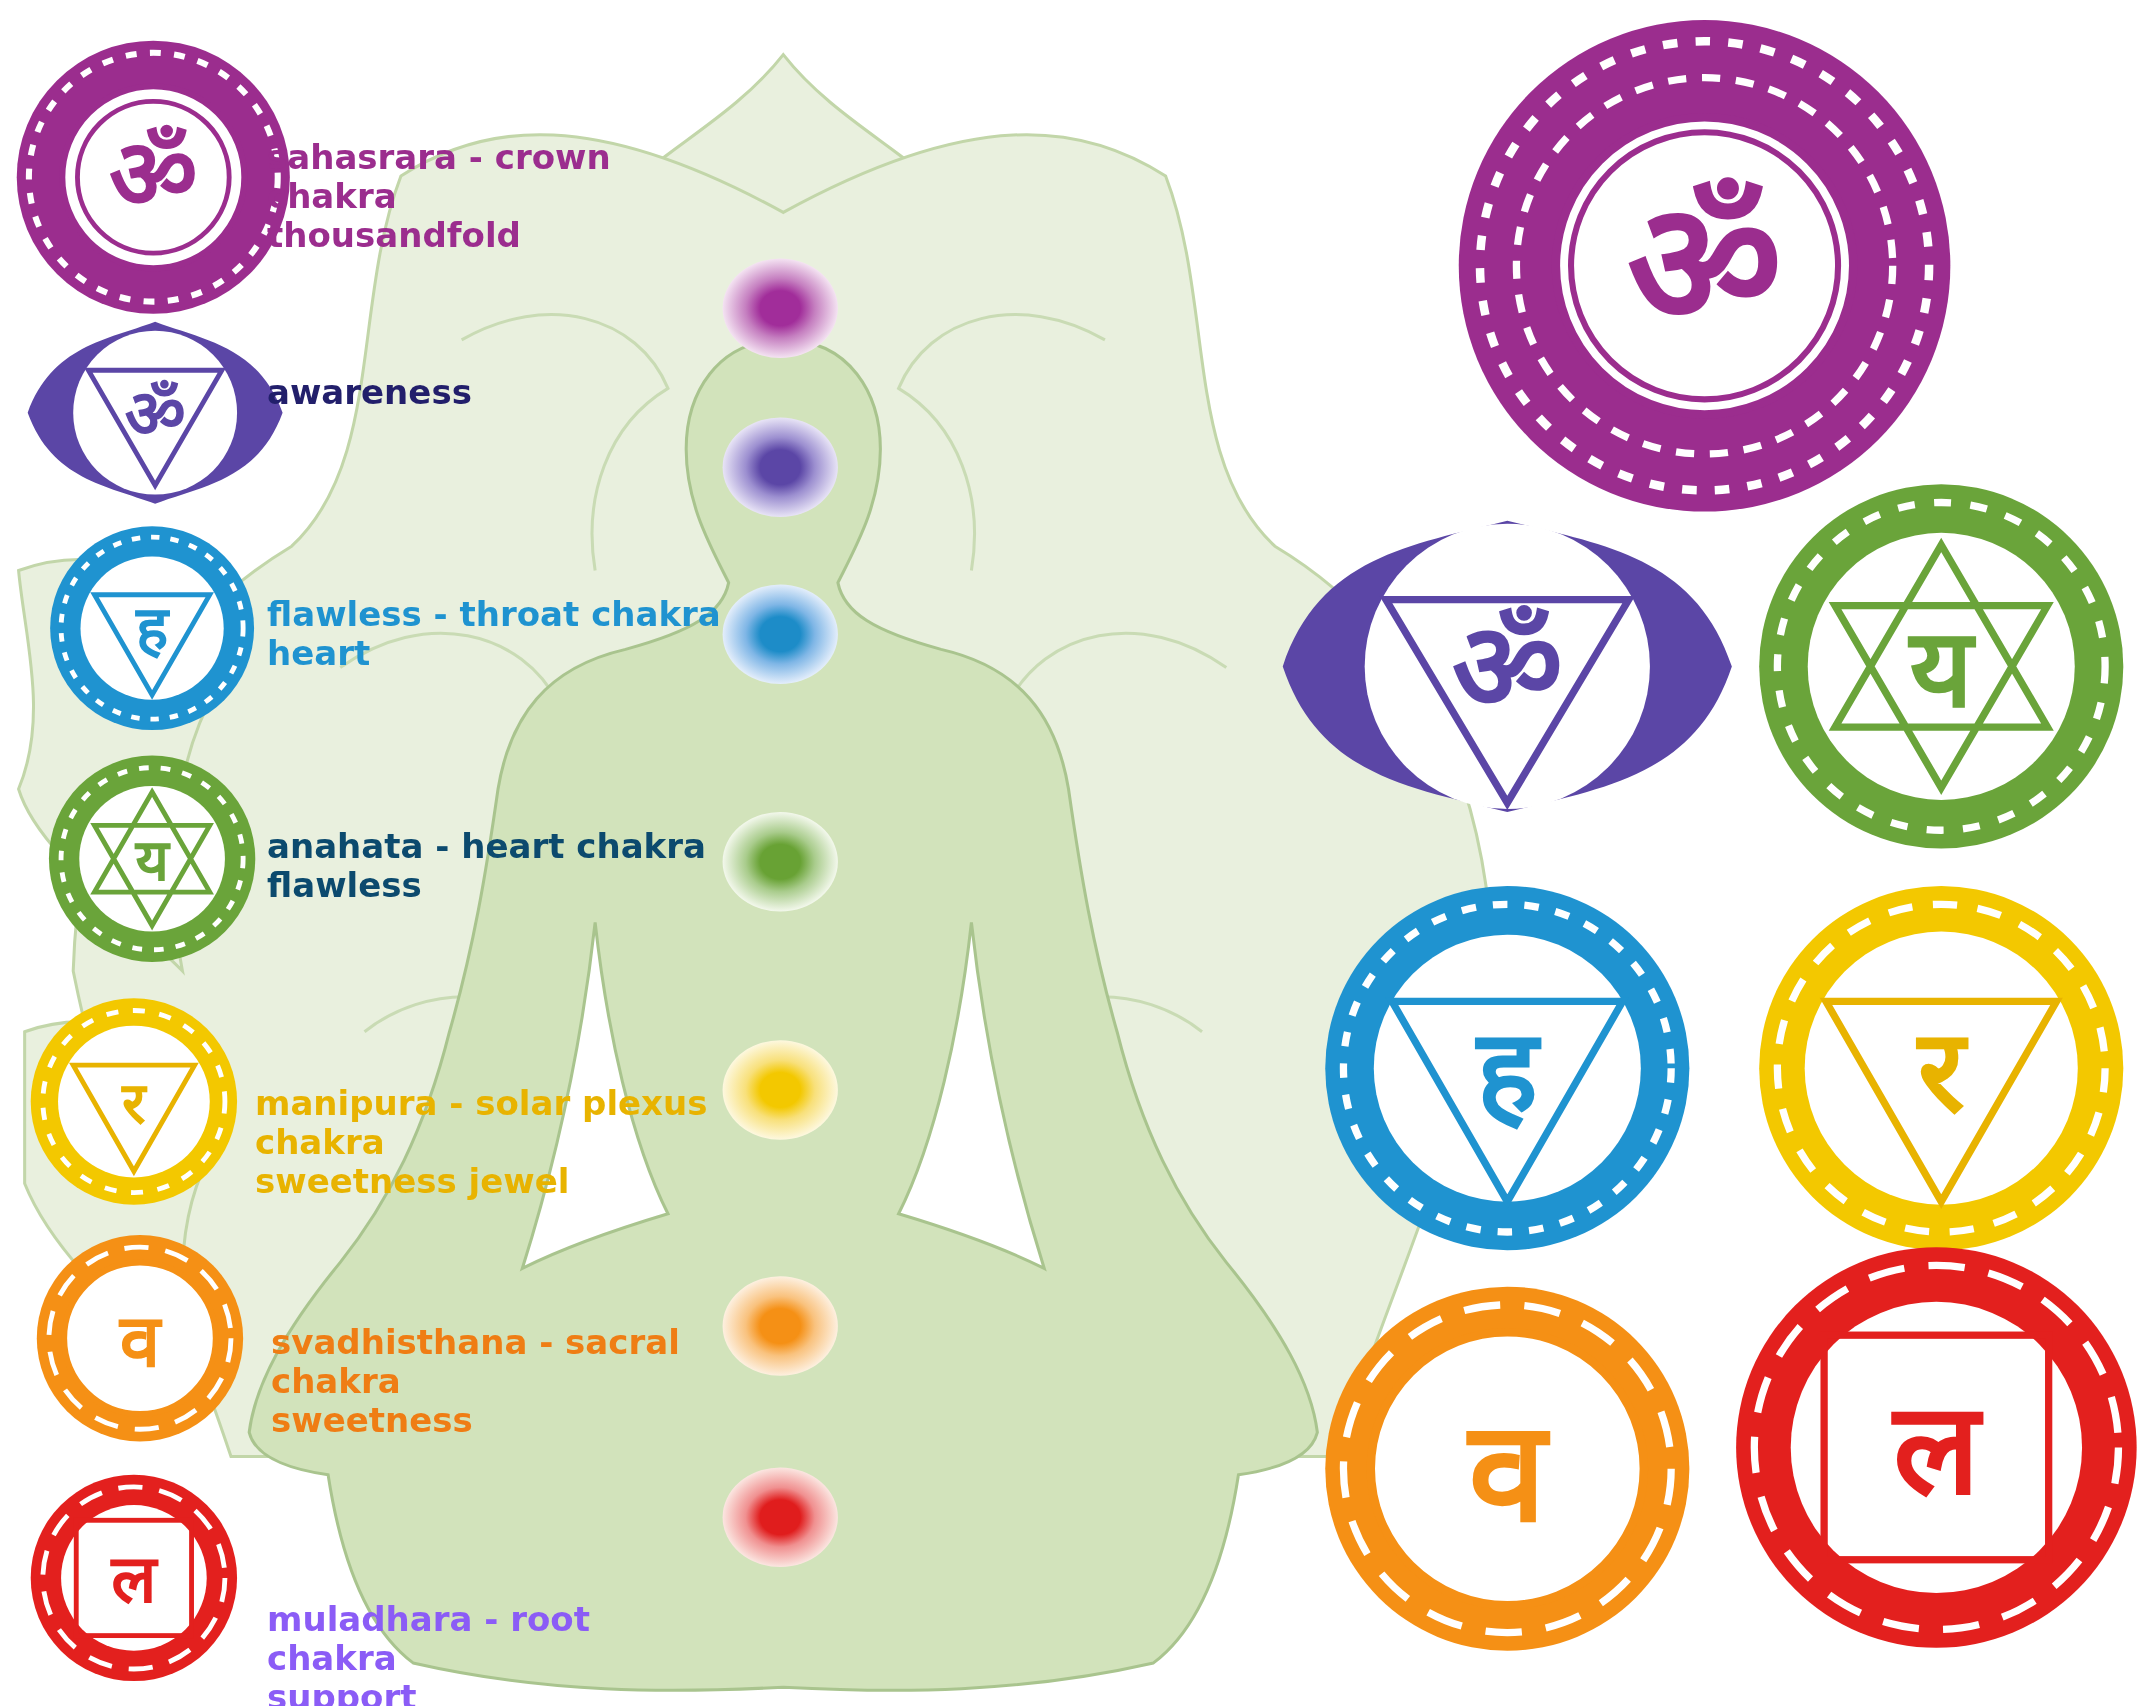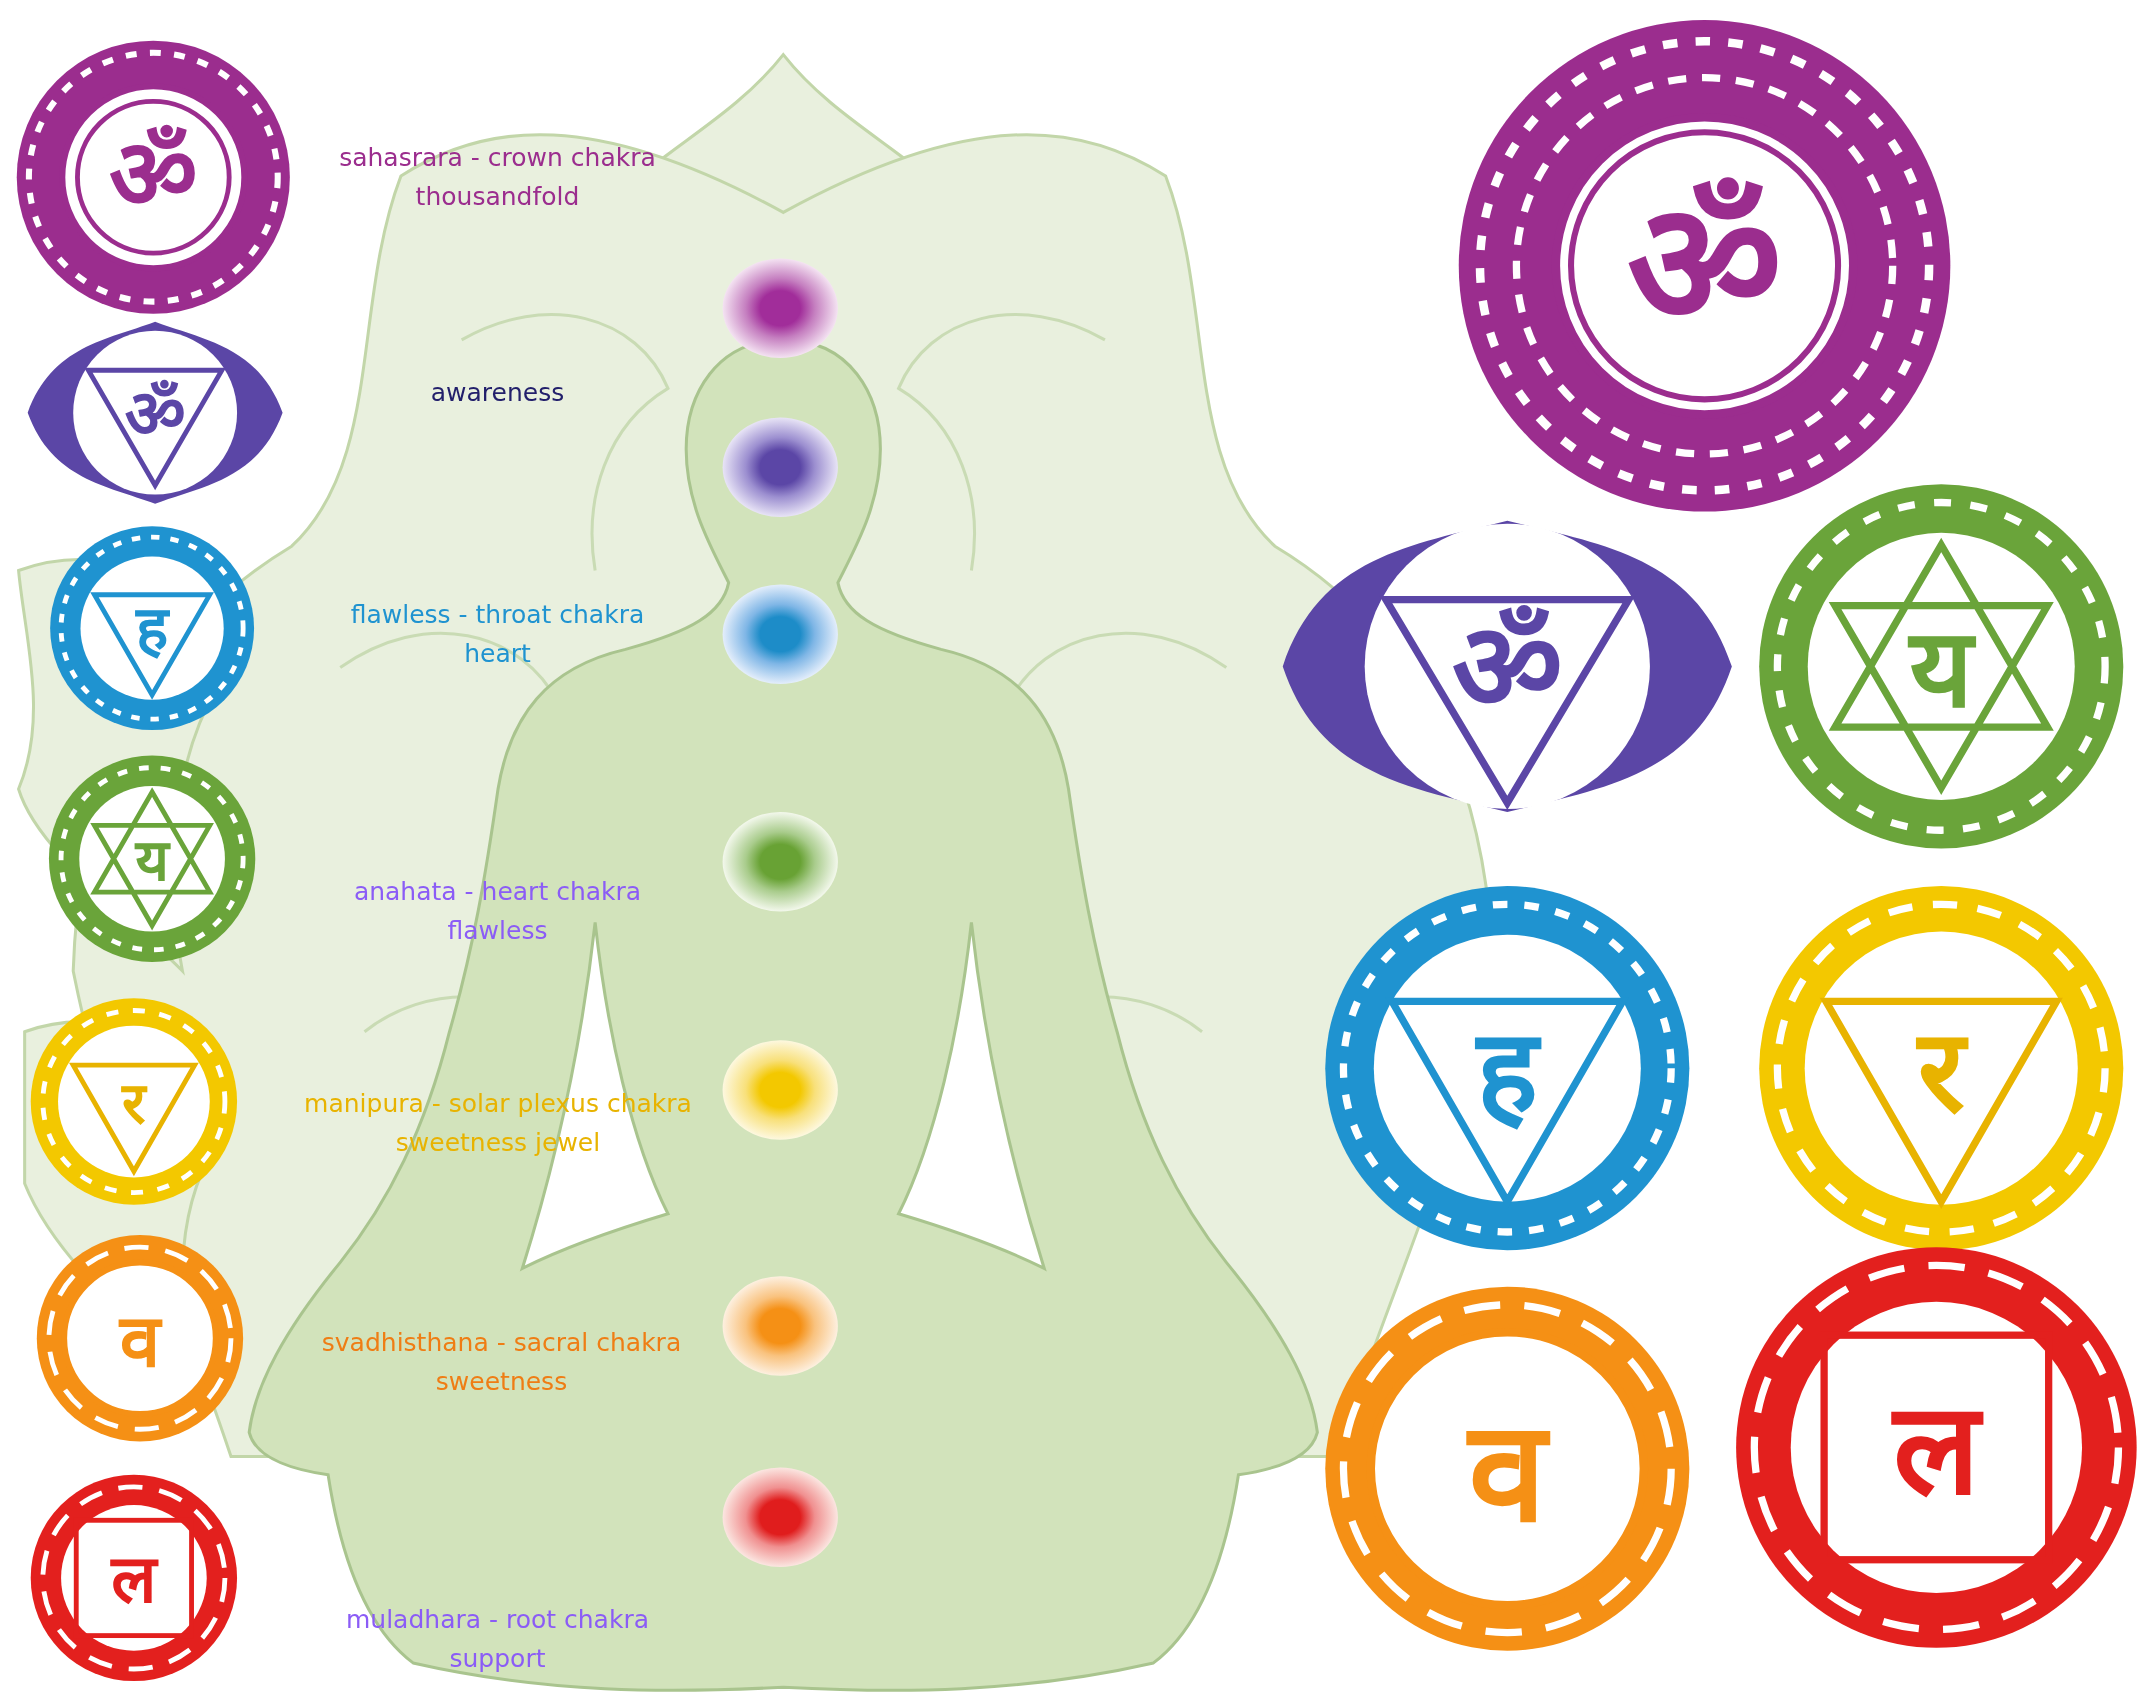--- a/index.html
+++ b/index.html
@@ -1,18 +1,18 @@
 <!DOCTYPE html>
 <html style="font-size:9.7px"><head>
 <meta charset="utf-8">
 <style>
   html,body{margin:0;padding:0;background:#ffffff;}
   body{width:2151px;height:1706px;position:relative;overflow:hidden;font-family:"DejaVu Sans","Liberation Sans",sans-serif;}
   .bg-svg{position:absolute;left:0;top:0;width:2151px;height:1706px;}
-  .label{position:absolute;text-align:center;font-weight:normal;font-size:25px;line-height:39px;width:461px;}
+  .label{position:absolute;font-weight:bold;font-size:34px;line-height:39px;width:461px;}
   .label span{display:block;}
 </style>
 </head>
 <body>
 
 <svg class="bg-svg" viewBox="0 0 3543 2811">
   <defs>
     <radialGradient id="g-violet">
         <stop offset="0.35" stop-color="#a12d9a"></stop>
         <stop offset="0.6" stop-color="#c57fc0"></stop>
@@ -198,21 +198,21 @@
   <span>sahasrara - crown chakra</span>
   <span>thousandfold</span>
 </div>
 <div class="label" style="left:267px;top:373px;color:#221f6b;">
   <span>awareness</span>
 </div>
 <div class="label" style="left:267px;top:595px;color:#1f93d0;">
   <span>flawless - throat chakra</span>
   <span>heart</span>
 </div>
-<div class="label" style="left:267px;top:872px;color:#8b5cf6;">
+<div class="label" style="left:267px;top:827px;color:#0c4a6e;">
   <span>anahata - heart chakra</span>
   <span>flawless</span>
 </div>
 <div class="label" style="left:255px;top:1084px;width:486px;color:#e8b300;">
   <span>manipura - solar plexus chakra</span>
   <span>sweetness jewel</span>
 </div>
 <div class="label" style="left:271px;top:1323px;color:#ef7d14;">
   <span>svadhisthana - sacral chakra</span>
   <span>sweetness</span>

